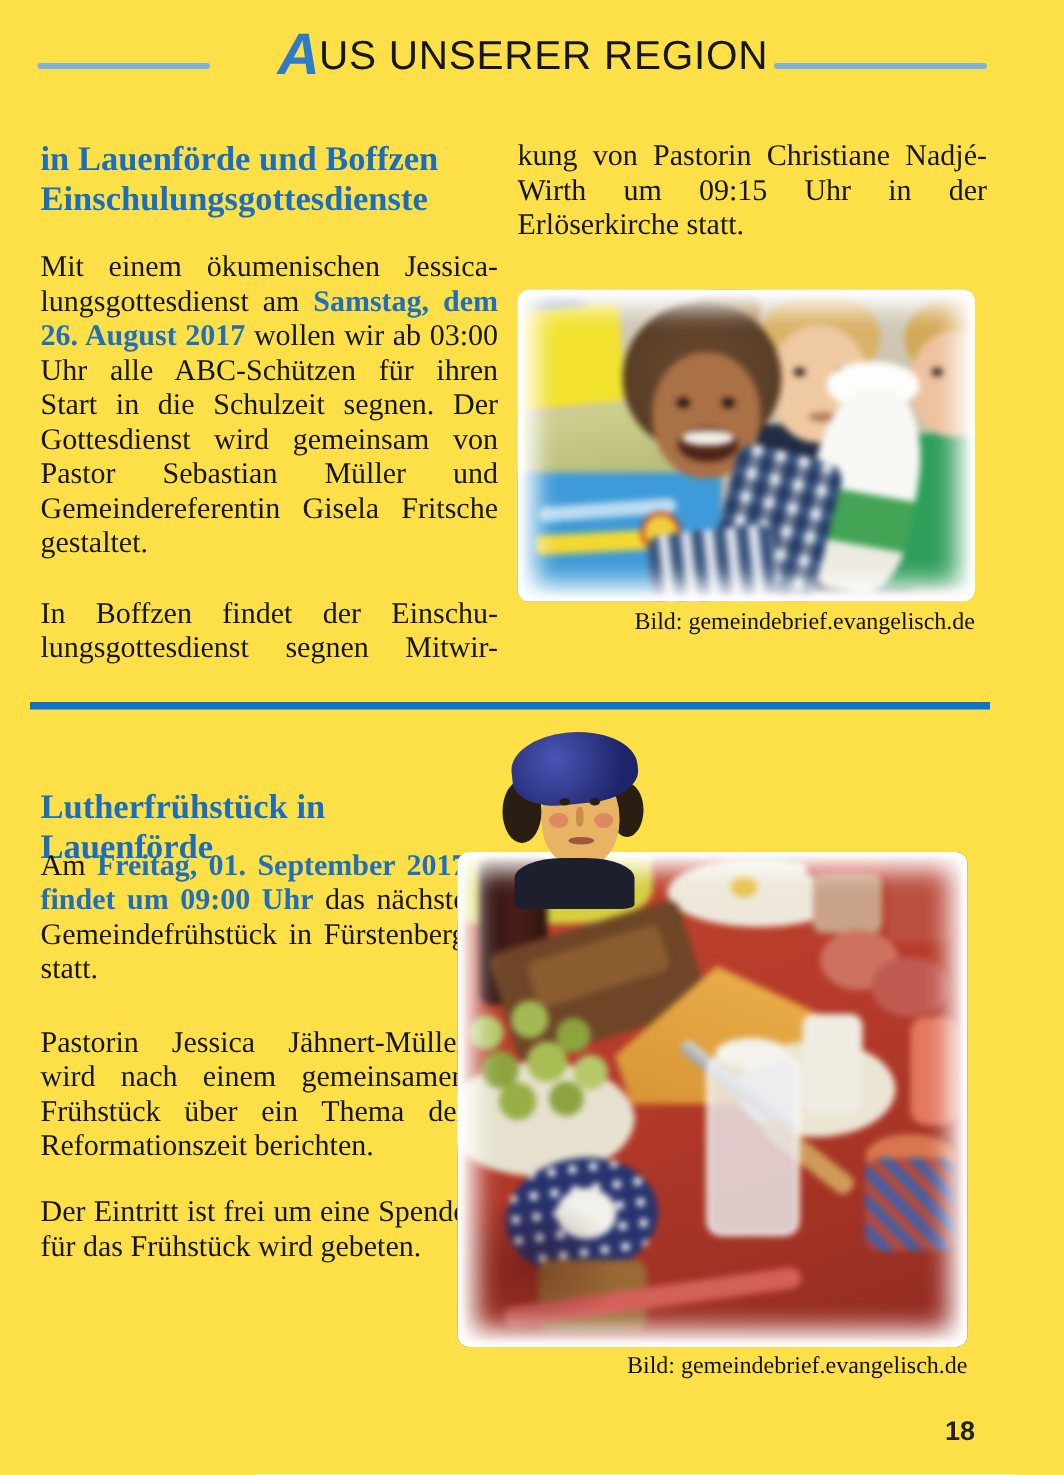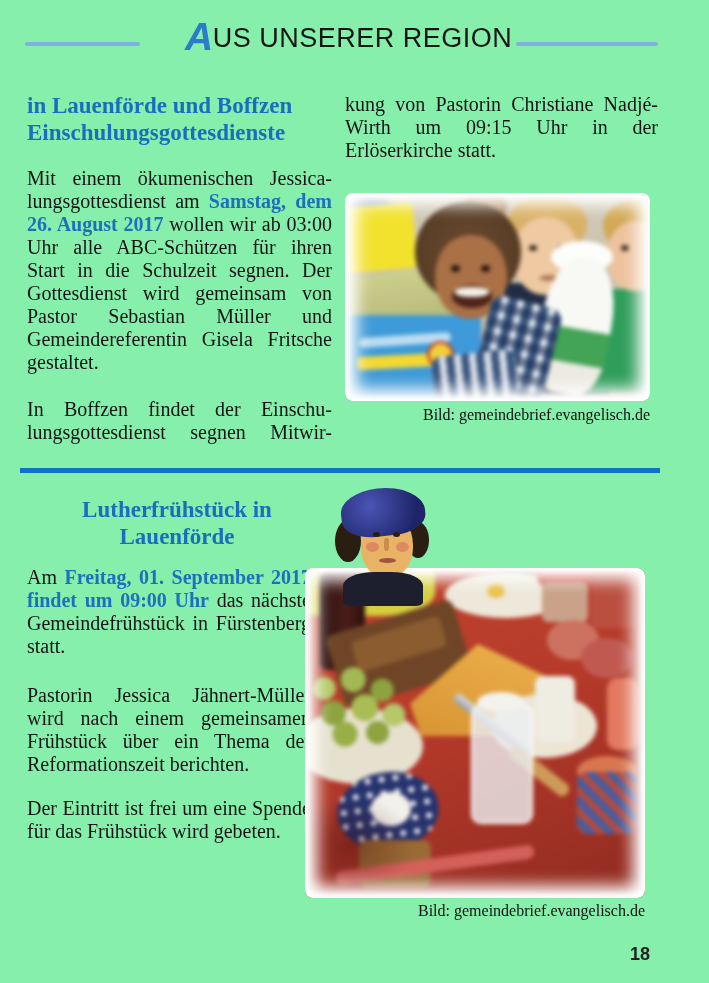--- a/index.html
+++ b/index.html
@@ -1,16 +1,16 @@
 <!DOCTYPE html>
 <html><head>
 <meta charset="utf-8">
 <style>
   html,body{margin:0;padding:0;background:#ffffff;}
-  .page{position:relative;width:709px;height:983px;background:#86efac;overflow:hidden;
+  .page{position:relative;width:709px;height:983px;background:#fde047;overflow:hidden;
         font-family:"Liberation Serif",serif;color:#151515;}
 
   
   .hrule{position:absolute;height:4px;background:#7fb0e0;border-radius:2px;}
   .hdr{position:absolute;left:185px;top:20px;font-family:"Liberation Sans",sans-serif;
        font-size:27px;letter-spacing:.5px;color:#161616;white-space:nowrap;}
   .hdr .initial{color:#2d7cc9;font-style:italic;font-size:39px;line-height:27px;
                 font-weight:bold;margin-right:-1px;position:relative;top:3px;}
 
   
@@ -196,21 +196,21 @@
       <div class="p1-plaidArm2"></div>
       <div class="p1-plaidSh"></div>
     </div>
     <div class="vignette"></div>
   </div>
 
   <div class="caption" style="left:345px;top:406px;width:305px;">Bild: gemeindebrief.evangelisch.de</div>
 
   <div class="divider"></div>
 
-  <div class="heading" style="left:27px;top:496px;width:300px;text-align:center;">
+  <div class="heading" style="left:27px;top:524px;width:300px;">
     <div>Lutherfrühstück in</div>
     <div>Lauenförde</div>
   </div>
 
   <div class="col" style="left:27px;top:566px;width:284px;">
     <p class="jlast"><span>Am </span><span class="hl">Freitag, 01. September 2017 findet um 09:00 Uhr</span><span> das nächste Gemeindefrüh­stück in Fürstenberg statt.</span></p>
     <p style="margin-top:26px;">Pastorin Jessica Jähnert-Müller wird nach einem gemeinsamen Frühstück über ein Thema der Reformationszeit berichten.</p>
     <p style="margin-top:21px;">Der Eintritt ist frei um eine Spende für das Frühstück wird gebeten.</p>
   </div>
 

